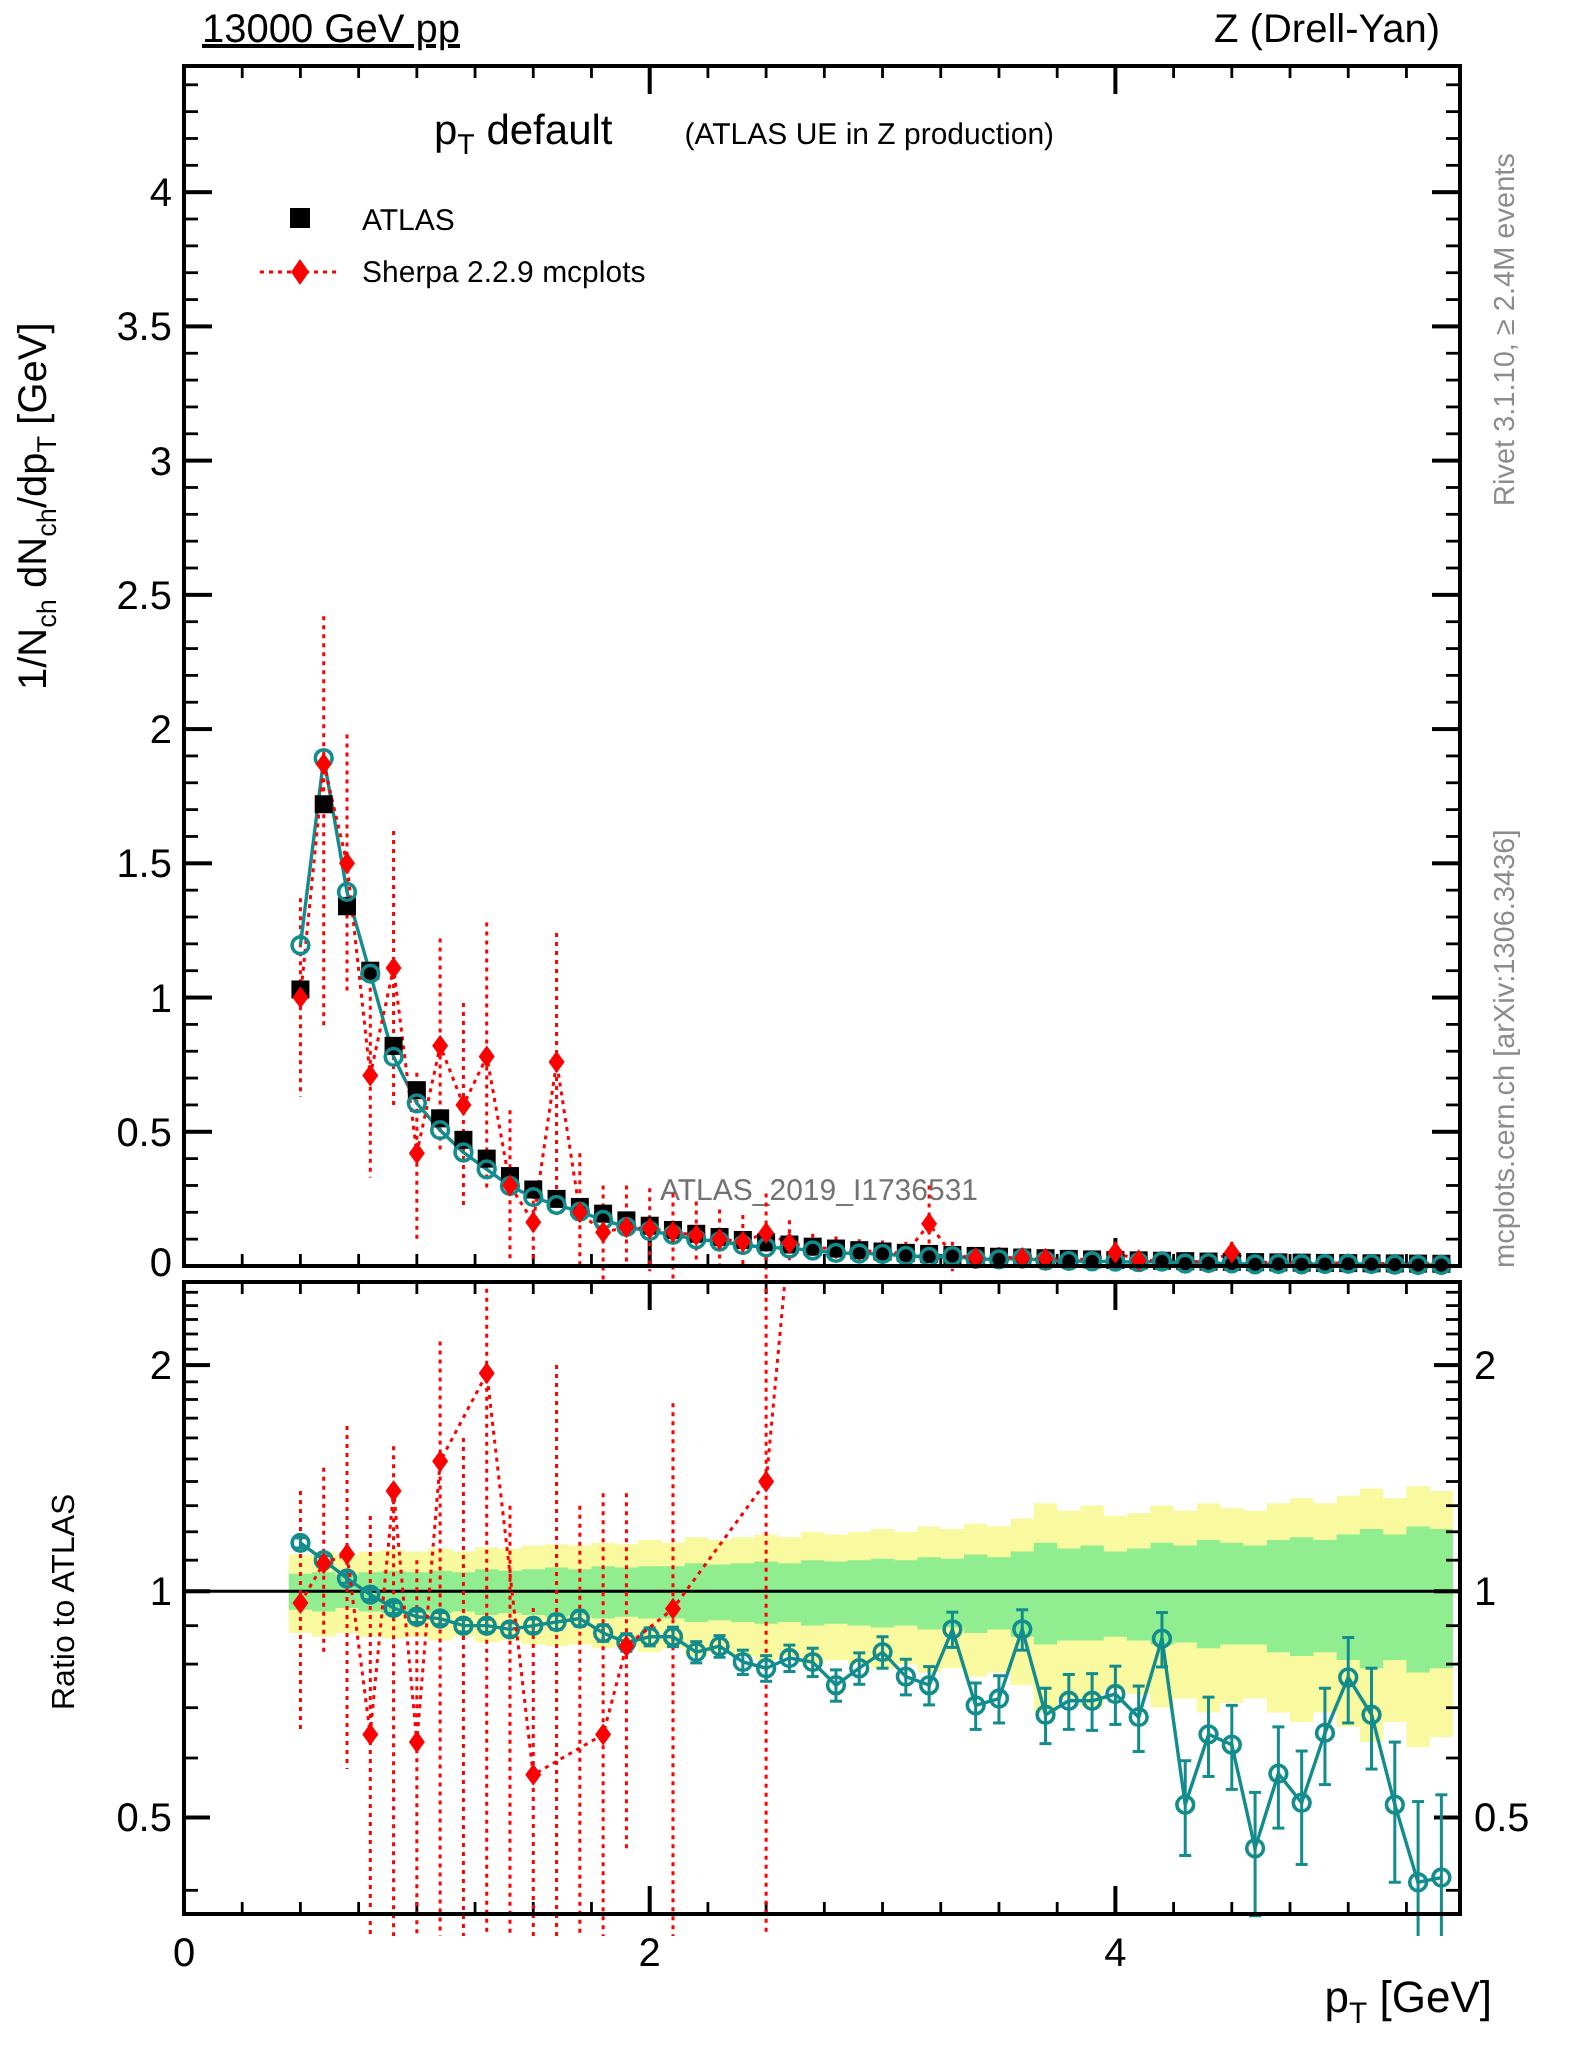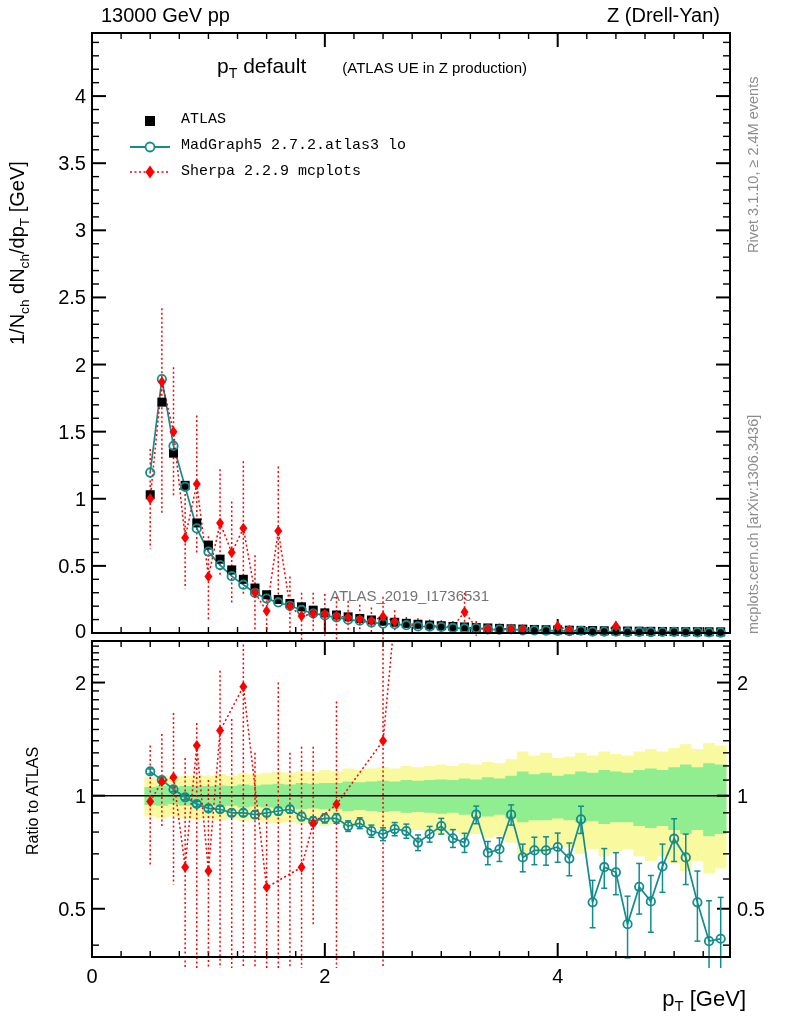--- a/index.html
+++ b/index.html
@@ -1,62 +1,53 @@
 <!DOCTYPE html>
 <html><head>
 <meta charset="utf-8">
 <style>
   html,body{margin:0;padding:0;background:#fff;}
   body{width:786px;height:1024px;position:relative;font-family:"Liberation Sans",sans-serif;color:#000;overflow:hidden;}
   .abs{position:absolute;white-space:nowrap;}
   #chart-svg{position:absolute;left:0;top:0;}
   .hdr{font-size:20px;}
-  #header-left{left:101px;top:4px;}
+  #header-left{left:101px;top:4px;text-decoration:underline;}
   #header-right{right:66px;top:4px;}
   #plot-title{left:92px;top:54px;width:560px;text-align:center;white-space:nowrap;}
   #plot-title .big{font-size:21px;}
   #plot-title .small{font-size:15px;padding-left:36px;}
   sub{font-size:0.68em;}
   #ytitle-main{left:6px;top:345px;transform:rotate(-90deg);transform-origin:0 0;font-size:20px;}
   #ytitle-ratio{left:24px;top:855px;transform:rotate(-90deg);transform-origin:0 0;font-size:16px;}
   .sidenote{transform:rotate(-90deg);transform-origin:0 0;font-size:14.5px;color:#8c8c8c;}
   #side-note-top{left:745px;top:253px;}
   #side-note-bottom{left:745px;top:634px;}
   #watermark{left:330px;top:587px;font-size:15px;color:#737373;}
   #xtitle{right:40px;top:986px;font-size:22px;margin-left:24px;}
   #legend{left:128px;top:102px;}
-  .legend-row{display:flex;align-items:flex-end;height:26px;font-family:Liberation Mono, monospace;}
+  .legend-row{display:flex;align-items:flex-start;height:26px;}
   .legend-marker{width:44px;display:flex;justify-content:center;align-items:center;}
   .legend-label{font-size:15px;margin-left:9px;}
 </style>
 </head>
 <body>
 
 <div class="abs hdr" id="header-left">13000 GeV pp</div>
 <div class="abs hdr" id="header-right">Z (Drell-Yan)</div>
 
 <div class="abs" id="plot-title"><span class="big"><span>p</span><sub>T</sub><span> default</span></span><span class="small">(ATLAS UE in Z production)</span></div>
 
 <div class="abs" id="legend">
   <div class="legend-row">
     <span class="legend-marker">
         <svg width="40" height="14">
           <rect x="15" y="2" width="10" height="10" fill="#000"></rect>
         </svg>
       </span>
     <span class="legend-label">ATLAS</span>
-  </div>
-  <div class="legend-row">
-    <span class="legend-marker">
-        <svg width="40" height="14">
-          <line x1="0" y1="7" x2="40" y2="7" stroke="#128c8c" stroke-width="1.8"></line>
-          <circle cx="20" cy="7" r="4.5" fill="#fff" stroke="#128c8c" stroke-width="1.8"></circle>
-        </svg>
-      </span>
-    <span class="legend-label">MadGraph5 2.7.2.atlas3 lo</span>
   </div>
   <div class="legend-row">
     <span class="legend-marker">
         <svg width="40" height="16">
           <line x1="0" y1="8" x2="40" y2="8" stroke="#ff0000" stroke-width="1.6" stroke-dasharray="2 2.5"></line>
           <path d="M20 1.5 L24.5 8 L20 14.5 L15.5 8 Z" fill="#ff0000"></path>
         </svg>
       </span>
     <span class="legend-label">Sherpa 2.2.9 mcplots</span>
   </div>

